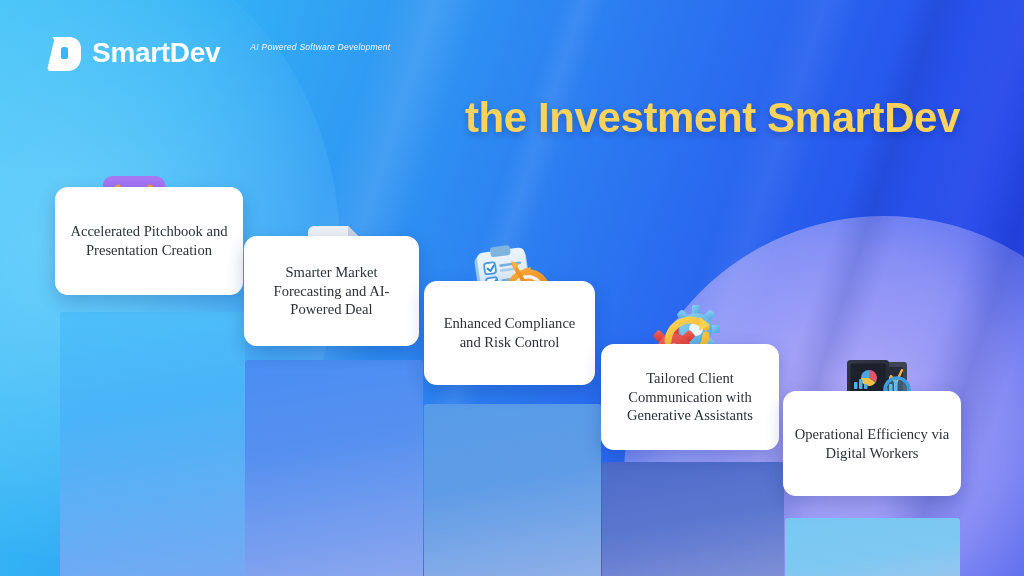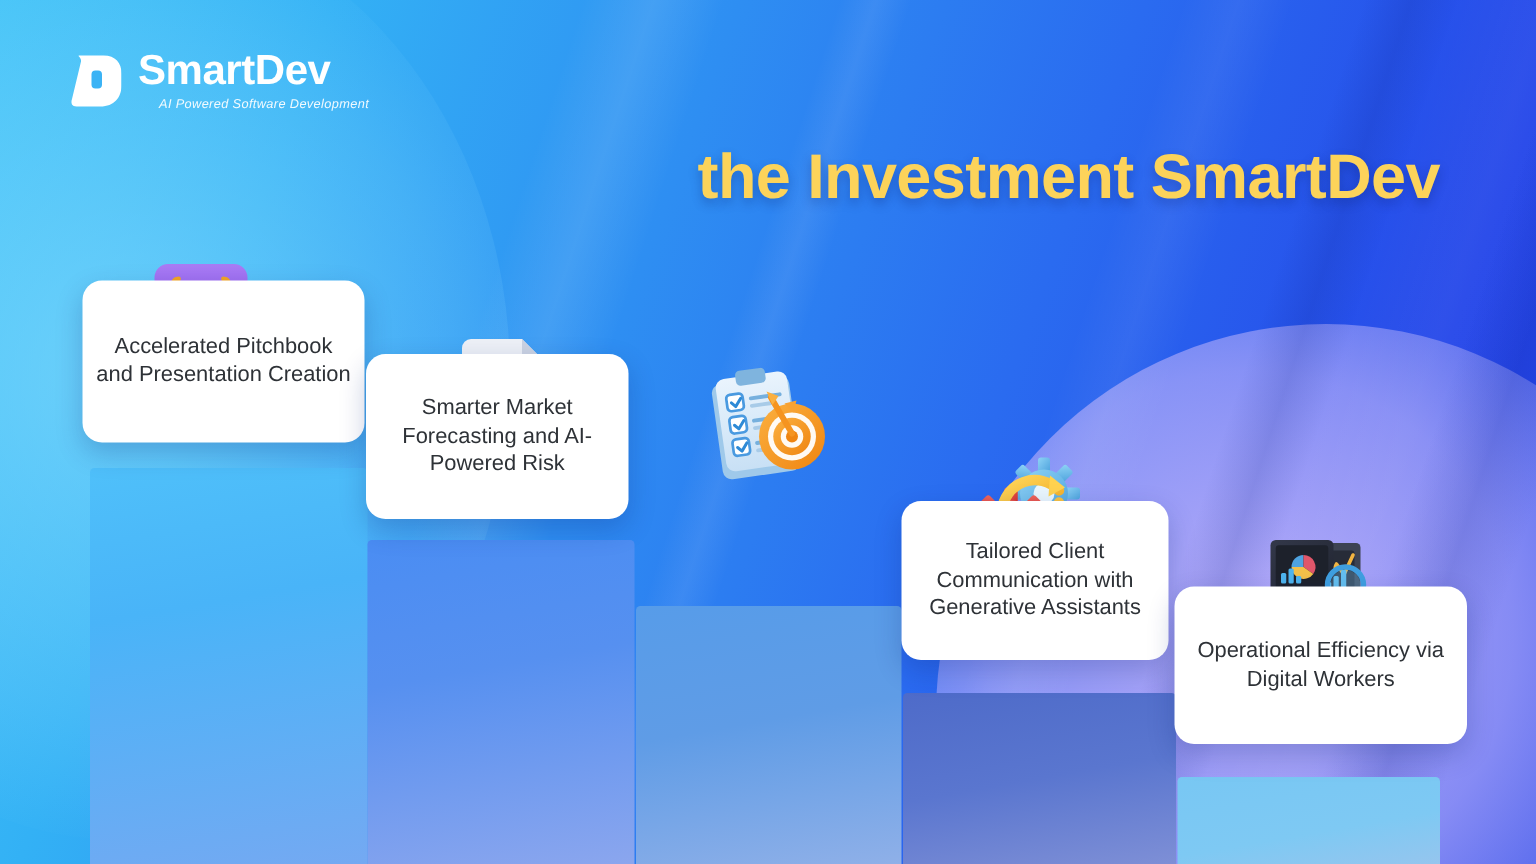--- a/index.html
+++ b/index.html
@@ -87,21 +87,21 @@
     top: 33px;
     display: flex;
     align-items: center;
     gap: 11px;
   }
   .logo-mark {
     width: 34px;
     height: 40px;
     position: relative;
   }
-  .logo-text-wrap { display: flex; flex-direction: column; line-height: 1; }
+  .logo-text-wrap { display: flex; line-height: 1; gap: 16px; }
   .logo-word {
     color: #ffffff;
     font-size: 28px;
     font-weight: bold;
     letter-spacing: -0.3px;
   }
   .logo-tagline {
     color: rgba(255,255,255,0.92);
     font-size: 8.5px;
     font-style: italic;
@@ -130,20 +130,21 @@
   .card {
     position: absolute;
     background: #ffffff;
     border-radius: 13px;
     box-shadow: 0 7px 18px rgba(12,36,120,0.24);
     display: flex;
     align-items: center;
     justify-content: center;
     text-align: center;
     padding: 8px 8px;
+    font-family: Liberation Serif, serif;
   }
   .card-label {
     color: #2e3237;
     font-size: 14.6px;
     line-height: 1.27;
     font-weight: 400;
   }
   .card-icon {
     position: absolute;
     pointer-events: none;
@@ -250,21 +251,21 @@
       </g>
       <rect x="32" y="20" width="28" height="22" rx="4.5" fill="url(#g-pu2)"></rect>
       <path d="M41 26 l-4 5 4 5" fill="none" stroke="#fff" stroke-width="2.6" stroke-linecap="round" stroke-linejoin="round"></path>
       <path d="M51 26 l4 5 -4 5" fill="none" stroke="#fff" stroke-width="2.6" stroke-linecap="round" stroke-linejoin="round"></path>
       <path d="M47 25 l-3 12" stroke="#fff" stroke-width="2.3" stroke-linecap="round"></path>
       <rect x="8" y="44" width="62" height="18" rx="3" fill="url(#g-or2)"></rect>
       <text x="39" y="57.5" text-anchor="middle" fill="#ffffff" font-family="Liberation Sans, sans-serif" font-size="12.5" font-weight="bold" letter-spacing="0.6">JAVA</text>
     </svg>
   </div>
   <div class="card" style="left:244px; top:236px; width:175px; height:110px;">
-    <span class="card-label">Smarter Market Forecasting and AI-Powered Risk</span>
+    <span class="card-label">Smarter Market Forecasting and AI-Powered Deal</span>
   </div>
 
   <div class="card-icon" style="left:470px; top:245px;">
     <svg width="88" height="80" viewBox="0 0 88 80">
       <defs>
         <linearGradient id="g-cl" x1="0" y1="0" x2="0" y2="1">
           <stop offset="0" stop-color="#eaf4fd"></stop>
             <stop offset="1" stop-color="#c8e0f5"></stop>
         </linearGradient>
         <linearGradient id="g-tg" x1="0" y1="0" x2="1" y2="1">
@@ -298,20 +299,23 @@
       <circle cx="58" cy="46" r="22" fill="url(#g-tg)"></circle>
       <circle cx="58" cy="46" r="16" fill="#fff" opacity="0.95"></circle>
       <circle cx="58" cy="46" r="12.5" fill="url(#g-tg)"></circle>
       <circle cx="58" cy="46" r="7.5" fill="#fff" opacity="0.95"></circle>
       <circle cx="58" cy="46" r="4" fill="#ef8511"></circle>
       <path d="M44 20 l14 24" stroke="#f59420" stroke-width="4" stroke-linecap="round"></path>
       <path d="M41 16 l8 3 -4 6 z" fill="#fbb040"></path>
       <path d="M53 24 l8 -2 -2 8 z" fill="#f7a233"></path>
     </svg>
   </div>
+  <div class="card" style="left:424px; top:281px; width:171px; height:104px;">
+    <span class="card-label">Enhanced Compliance and Risk Control</span>
+  </div>
 
   <div class="card-icon" style="left:648px; top:303px;">
     <svg width="84" height="76" viewBox="0 0 84 76">
       <defs>
         <linearGradient id="g-blu" x1="0" y1="0" x2="1" y2="1">
           <stop offset="0" stop-color="#8fd3f6"></stop>
             <stop offset="1" stop-color="#4da3dd"></stop>
         </linearGradient>
         <linearGradient id="g-red" x1="0" y1="0" x2="1" y2="1">
           <stop offset="0" stop-color="#f36a60"></stop>
@@ -349,21 +353,21 @@
         </g>
         <circle cx="0" cy="0" r="17.5" fill="url(#g-red)"></circle>
         <circle cx="0" cy="0" r="7.5" fill="#fde9e8"></circle>
       </g>
       <path d="M20 38 a22 22 0 0 1 38 -14" fill="none" stroke="url(#g-yel)" stroke-width="7" stroke-linecap="round"></path>
       <path d="M58 32 a22 22 0 0 1 -36 16" fill="none" stroke="url(#g-yel)" stroke-width="7" stroke-linecap="round"></path>
       <path d="M52 14 l10 8 -11 6 z" fill="#ffd24f"></path>
       <path d="M26 58 l-10 -8 11 -6 z" fill="#f5b92e"></path>
     </svg>
   </div>
-  <div class="card" style="left:601px; top:334px; width:178px; height:106px;">
+  <div class="card" style="left:601px; top:344px; width:178px; height:106px;">
     <span class="card-label">Tailored Client Communication with Generative Assistants</span>
   </div>
 
   <div class="card-icon" style="left:827px; top:358px;">
     <svg width="96" height="72" viewBox="0 0 96 72">
       <defs>
         <linearGradient id="g-scr" x1="0" y1="0" x2="1" y2="1">
           <stop offset="0" stop-color="#33384a"></stop>
             <stop offset="1" stop-color="#20242f"></stop>
         </linearGradient>
@@ -392,17 +396,17 @@
       </g>
       <path d="M14 38 h54 l12 16 h-78 z" fill="url(#g-base)"></path>
       <path d="M20 41 h42 l8 10 h-58 z" fill="#474e5e"></path>
       <rect x="2" y="54" width="78" height="6" rx="3" fill="#2c313c"></rect>
       <rect x="28" y="55.5" width="26" height="3" rx="1.5" fill="#555c6d"></rect>
       <circle cx="70" cy="32" r="12" fill="none" stroke="#3f9fe0" stroke-width="3.6"></circle>
       <circle cx="70" cy="32" r="10" fill="#7cc6f2" opacity="0.30"></circle>
       <path d="M79 41 l9 10" stroke="#2a7fc4" stroke-width="5.5" stroke-linecap="round"></path>
     </svg>
   </div>
-  <div class="card" style="left:783px; top:391px; width:195px; height:105px;">
+  <div class="card" style="left:783px; top:391px; width:178px; height:105px;">
     <span class="card-label">Operational Efficiency via Digital Workers</span>
   </div>
 
 </div>
 
 </body></html>

